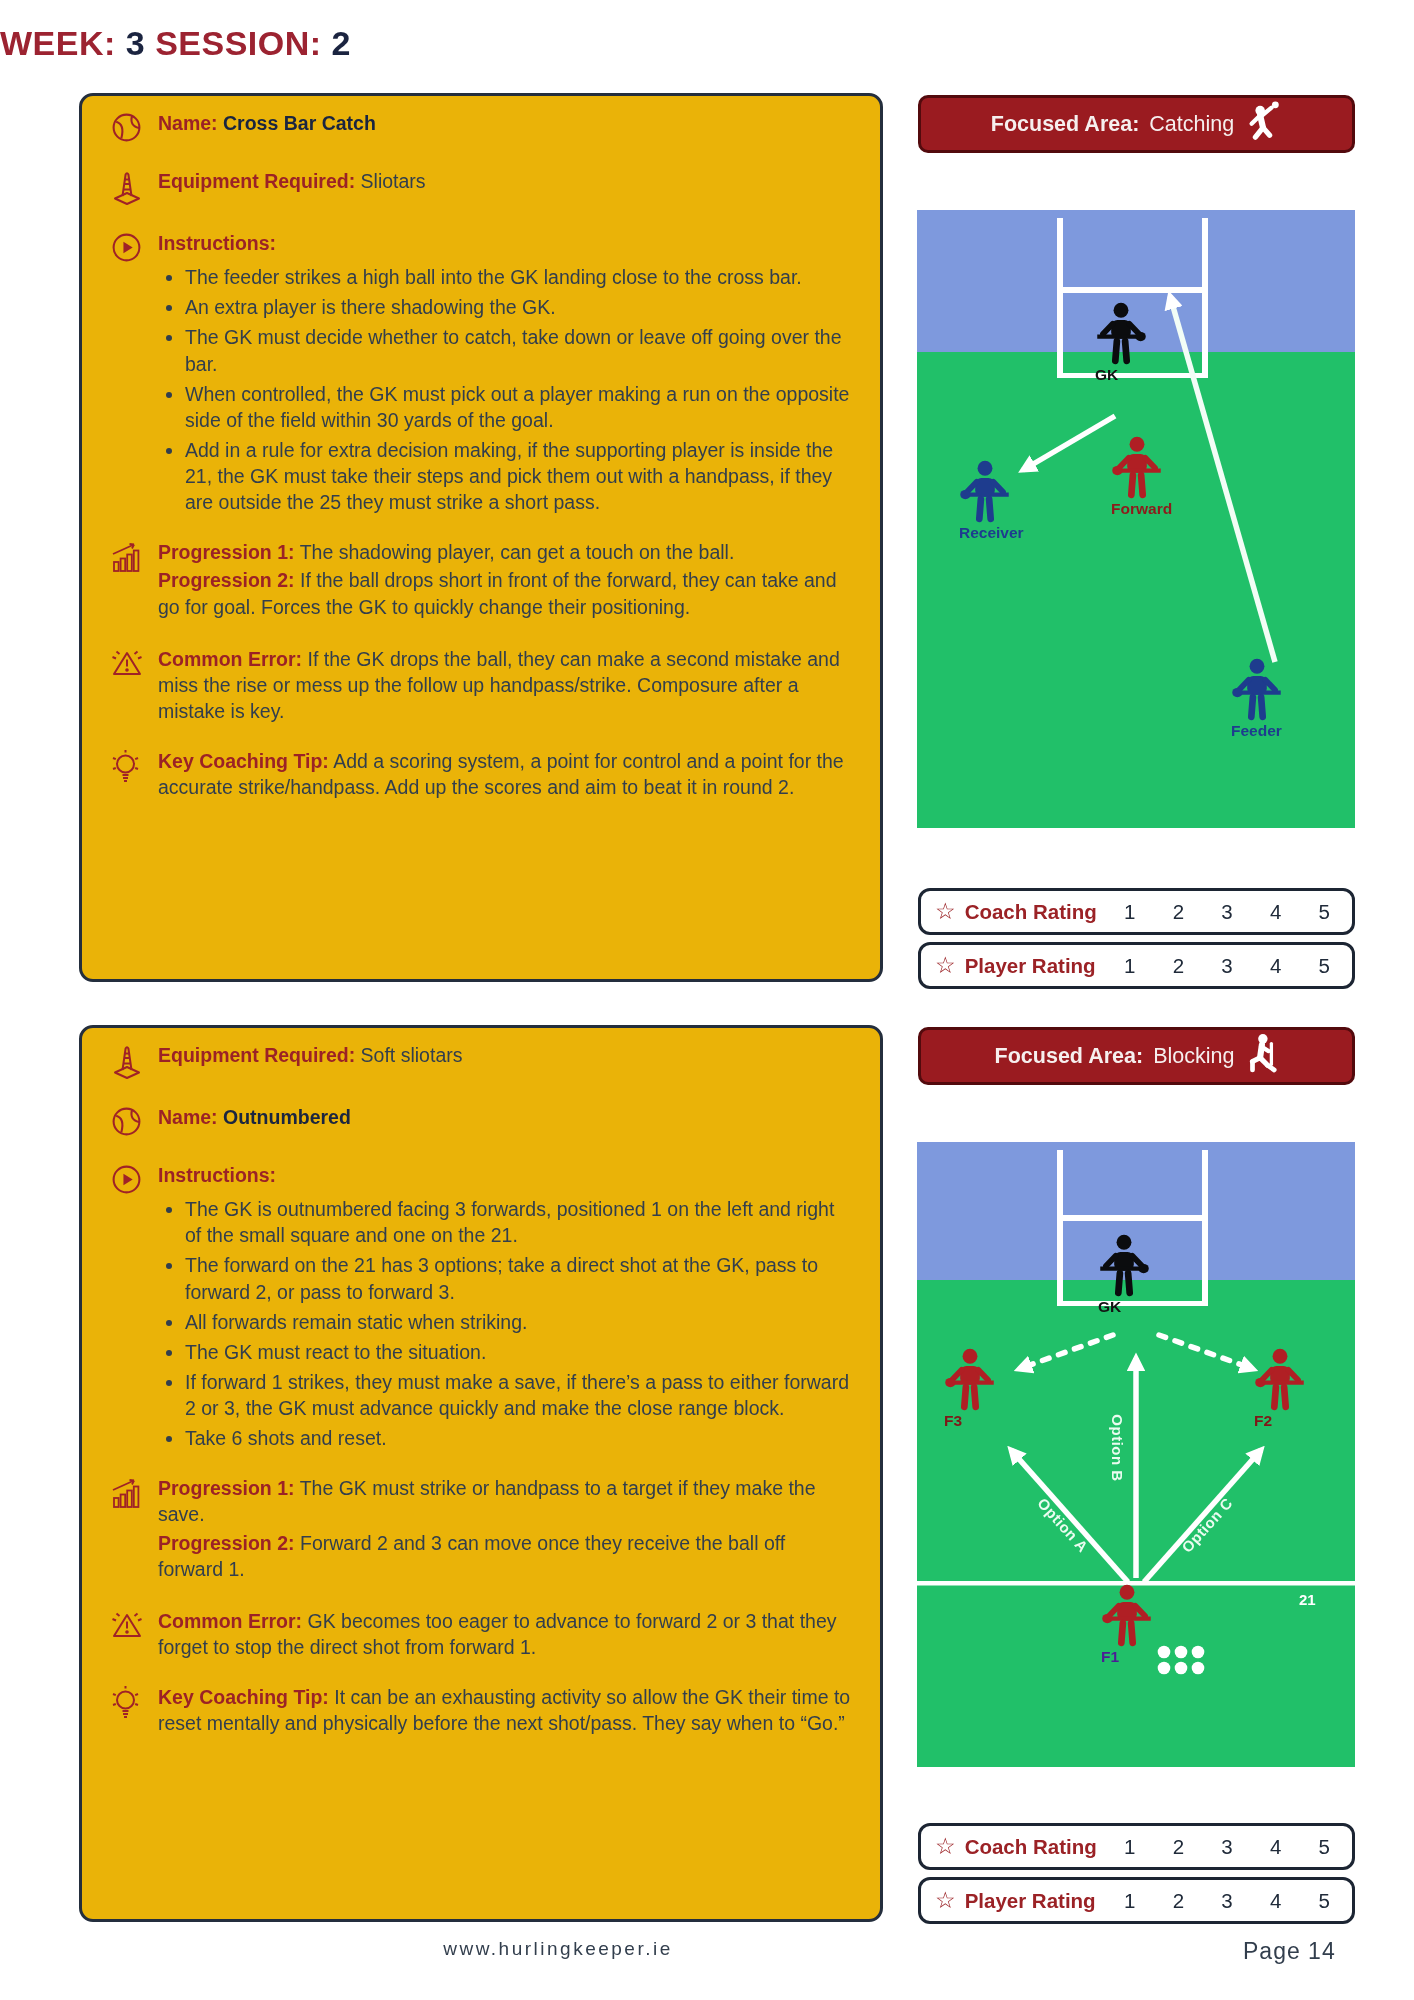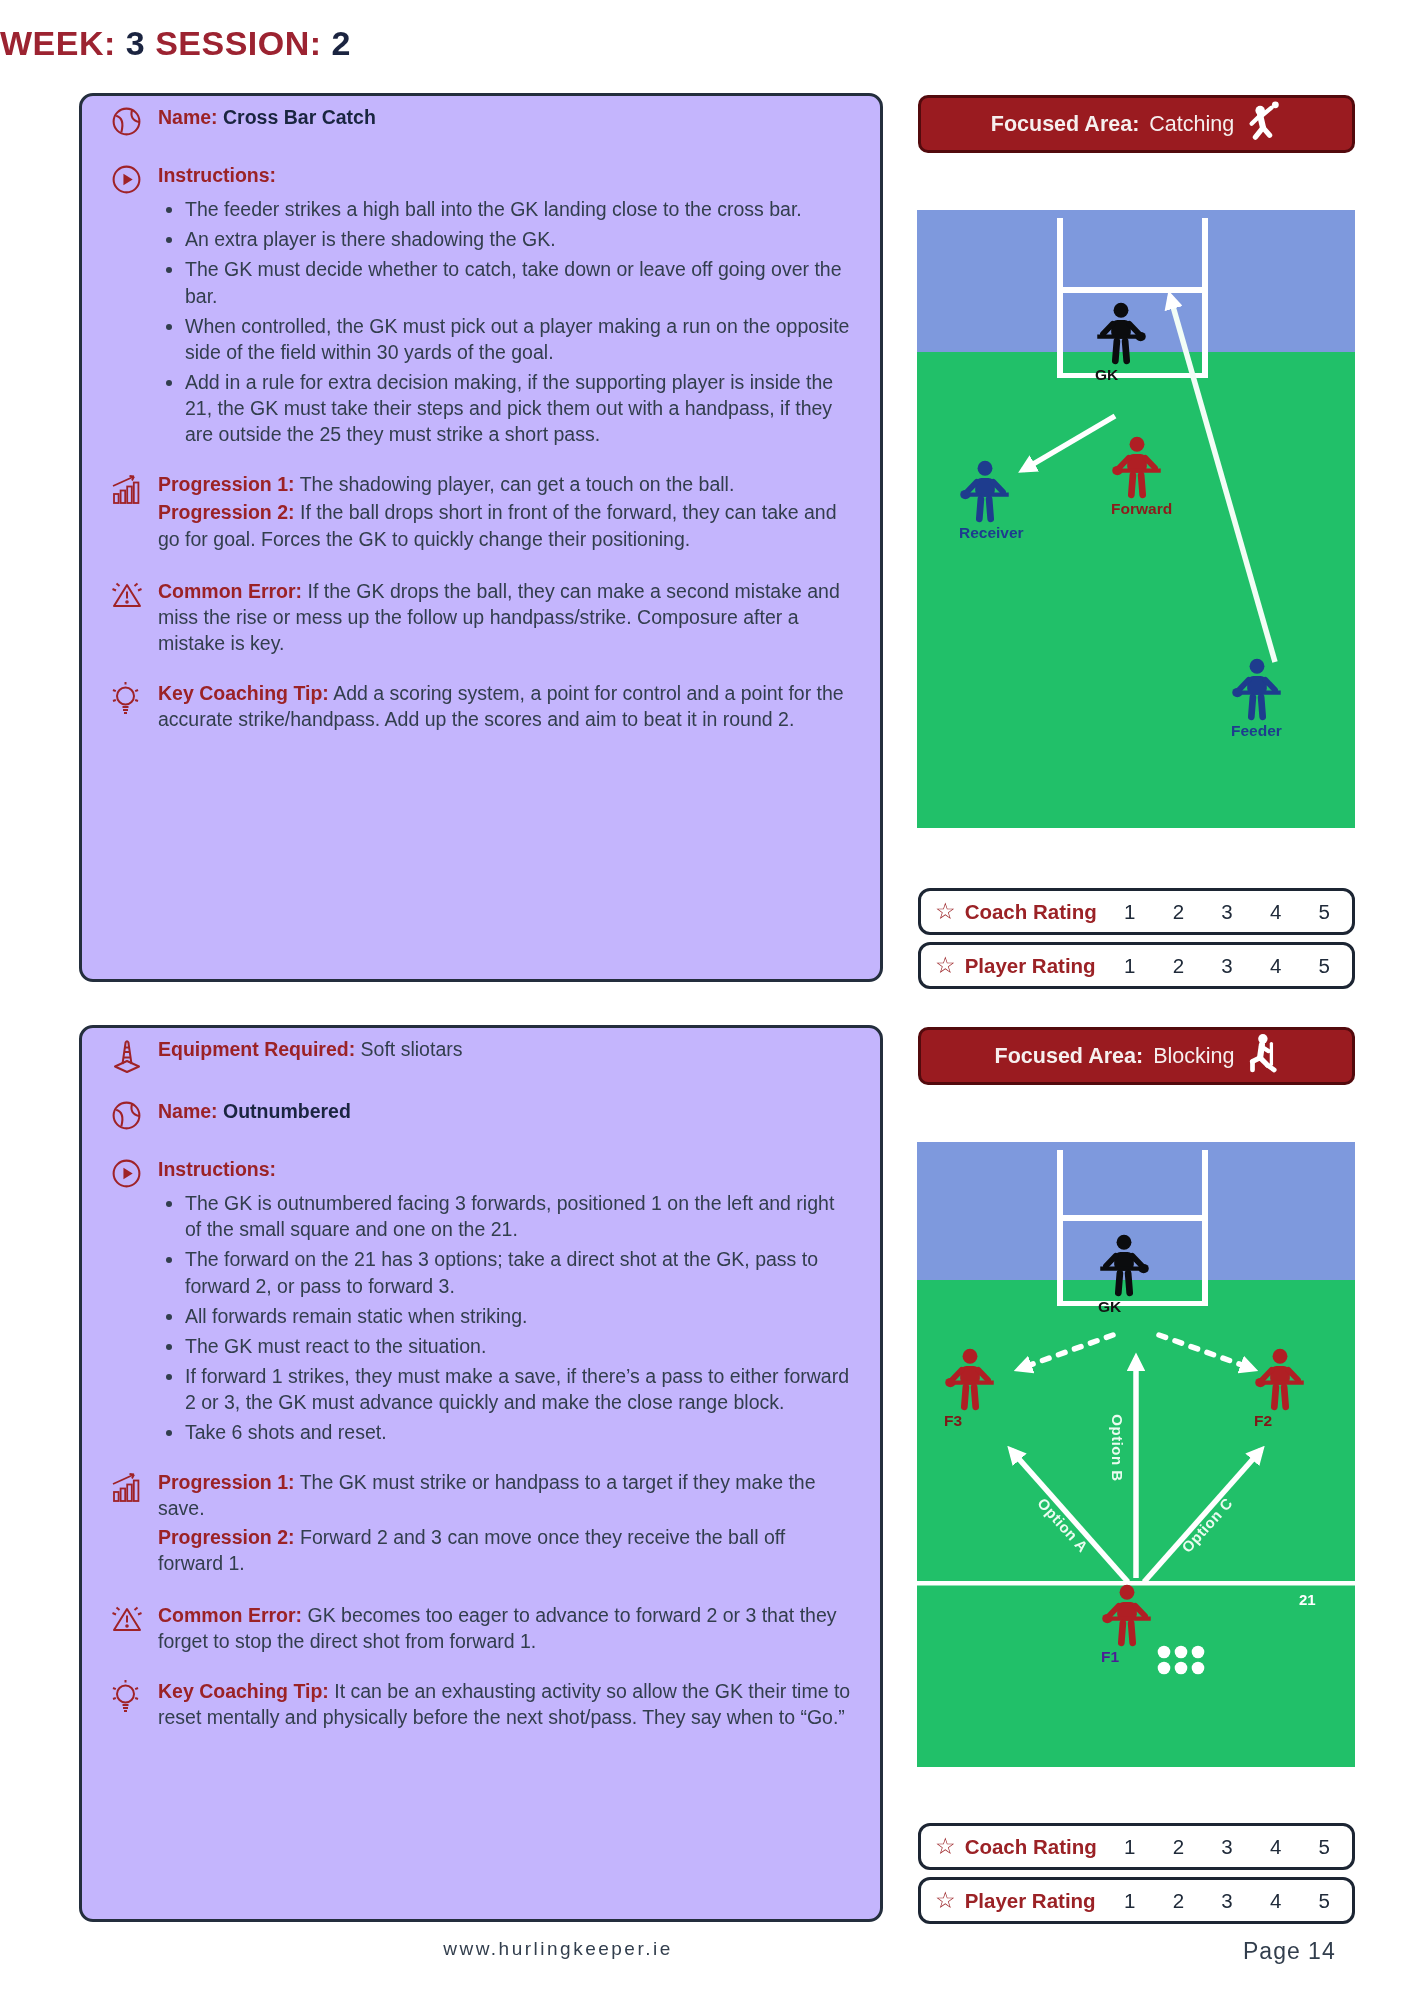--- a/index.html
+++ b/index.html
@@ -8,21 +8,21 @@
     font-family:"Liberation Sans", sans-serif;
   }
   
   .page-title{position:absolute;top:24px;left:0;width:100%;text-align:left;
     font-size:34px;font-weight:bold;letter-spacing:.5px;}
   .t-maroon{color:#9c2331}
   .t-navy{color:#1b2440}
 
   
   .card{position:absolute;left:79px;width:804px;box-sizing:border-box;
-    border:3px solid #242e3d;border-radius:14px;background:#c4b5fd;padding:8px 28px 20px 28px;}
+    border:3px solid #242e3d;border-radius:14px;background:#eab308;padding:14px 28px 20px 28px;}
   #card1{top:93px;height:889px}
   #card2{top:1025px;height:897px}
   .sec{display:flex;margin-bottom:24px}
   .sec.tight{margin-bottom:20px}
   .sec .ic{flex:0 0 48px;padding-top:1px}
   .sec .tx{flex:1;font-size:19.5px;line-height:1.34;color:#323e4d}
   .lbl{color:#9b2226;font-weight:bold}
   .val-strong{color:#1a2540;font-weight:bold}
   ul.instructions{margin:8px 0 0 0;padding-left:27px}
   ul.instructions li{margin-bottom:4px}
@@ -105,20 +105,35 @@
         <path d="M6 10.5 Q14.5 13 11 26.5"></path>
         <path d="M21.5 4.5 Q18.5 14 28.2 16.5"></path>
       </svg>
     </div>
     <div class="tx">
       <span class="lbl">Name:</span>
       <span class="val-strong">Cross Bar Catch</span>
     </div>
   </div>
 
+  <div class="sec">
+    <div class="ic">
+      <svg class="icon-svg" width="34" height="37" viewBox="0 0 34 37" fill="none" stroke="#9f2227" stroke-width="2" stroke-linejoin="round">
+        <path d="M17 24 L29 29.5 L17 35 L5 29.5 Z"></path>
+        <path d="M12.5 27 L15.6 5.5 Q17 3 18.4 5.5 L21.5 27"></path>
+        <line x1="13.6" y1="20.5" x2="20.4" y2="20.5"></line>
+        <line x1="14.4" y1="15" x2="19.6" y2="15"></line>
+        <line x1="15" y1="10.5" x2="19" y2="10.5"></line>
+      </svg>
+    </div>
+    <div class="tx">
+      <span class="lbl">Equipment Required:</span>
+      <span>Sliotars</span>
+    </div>
+  </div>
 
   <div class="sec tight">
     <div class="ic">
       <svg class="icon-svg" width="33" height="33" viewBox="0 0 32 32" fill="none" stroke="#9f2227" stroke-width="2">
         <circle cx="16" cy="16" r="12.5"></circle>
         <path d="M13 10.5 L22 16 L13 21.5 Z" fill="#9f2227" stroke="none"></path>
       </svg>
     </div>
     <div class="tx">
       <span class="lbl">Instructions:</span>

